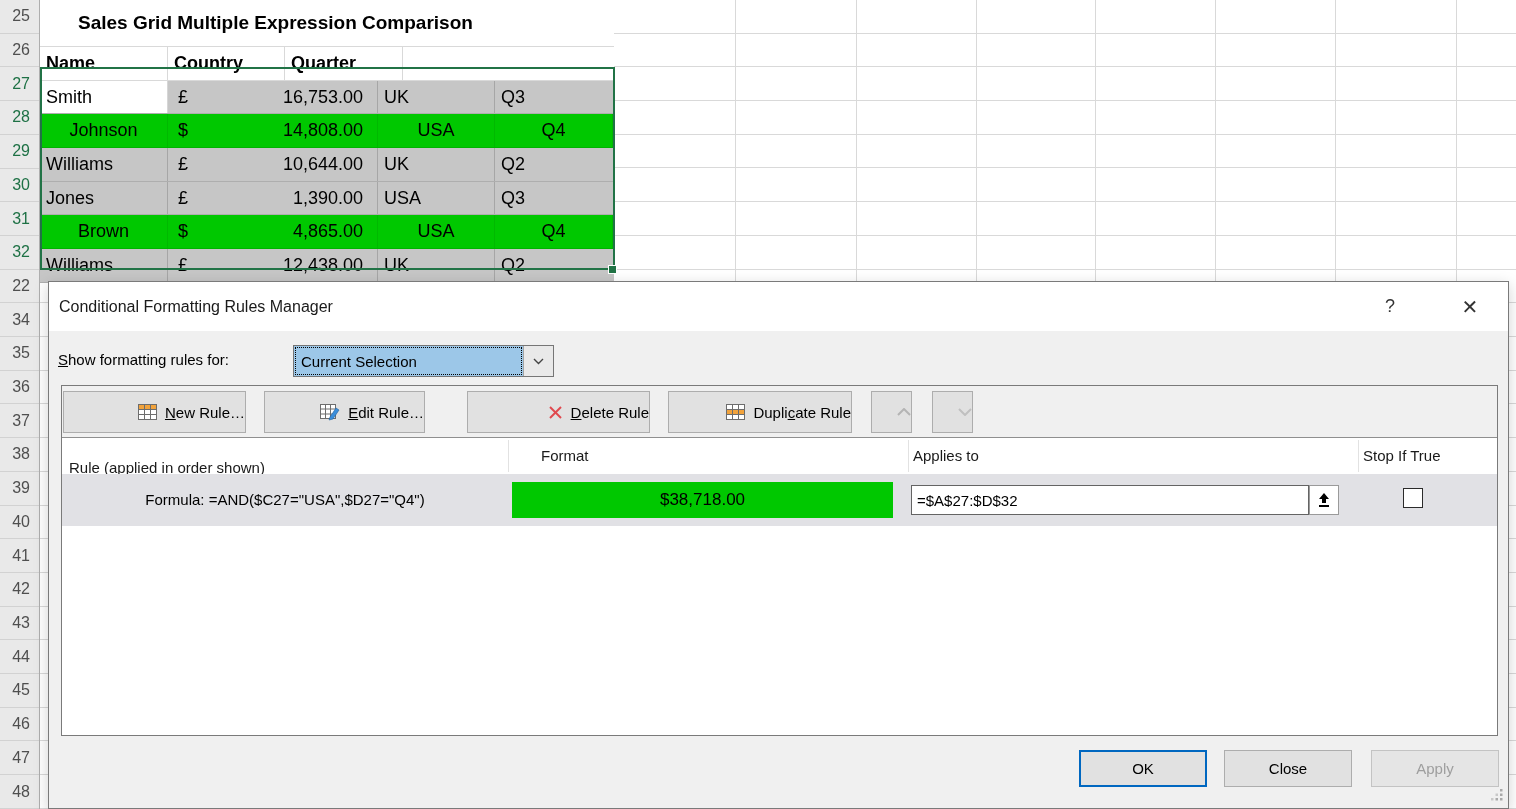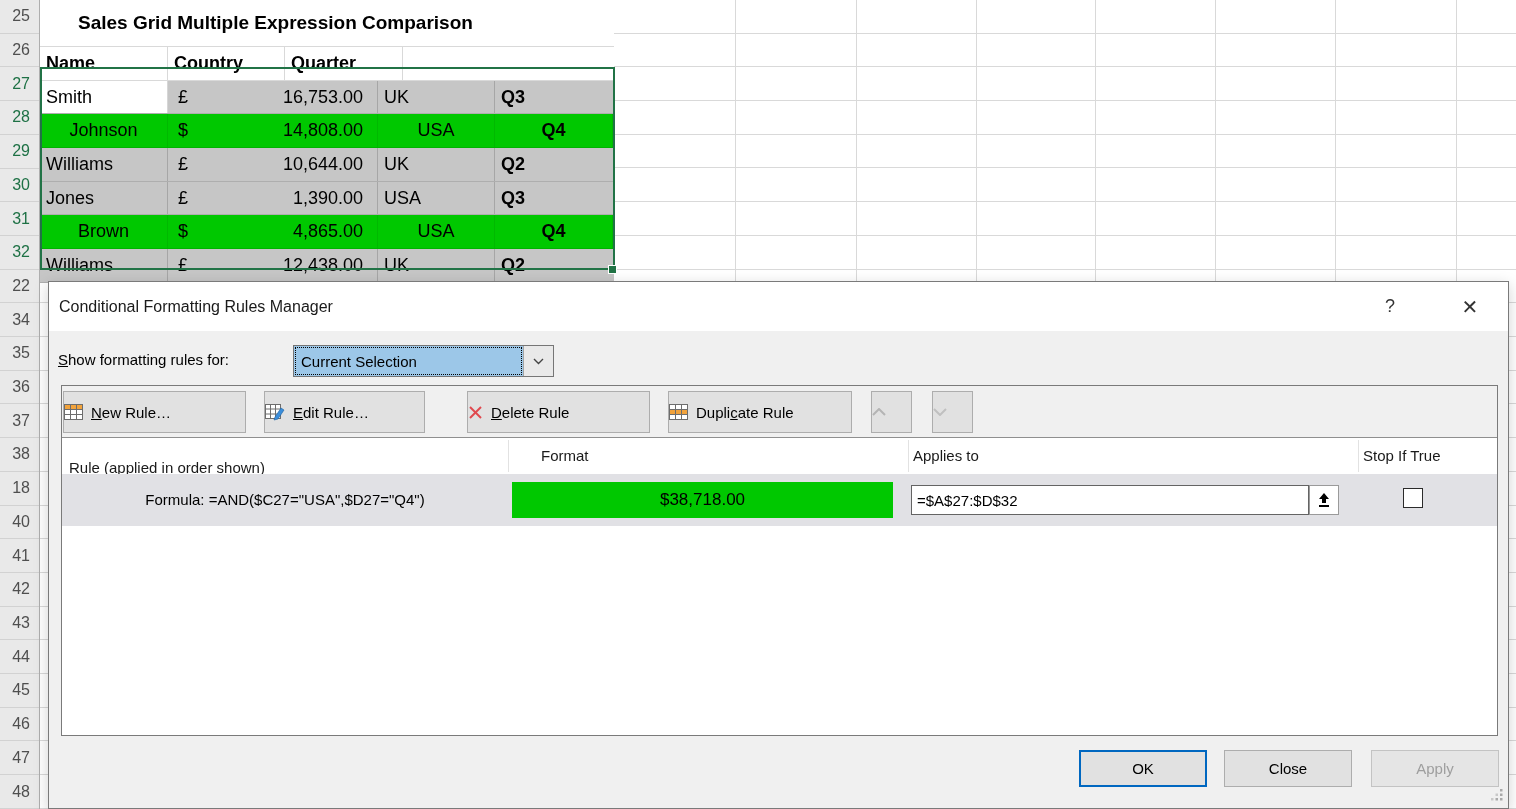--- a/index.html
+++ b/index.html
@@ -24,21 +24,21 @@
     height:33.708px; display:flex; align-items:center; justify-content:flex-end;
     padding-right:9px; font-size:16px; color:#4f4f4f; border-bottom:1px solid #d2d2d2;
   }
   .rowhdr.sel { color:#1e7145; }
 
   .table-block { position:absolute; left:40px; top:0; width:574px; z-index:2; }
   .srow { display:flex; height:33.7px; }
   .cell { display:flex; align-items:center; padding-left:6px; font-size:18px;
           border-right:1px solid rgba(0,0,0,0.16); }
   .c-name { width:128px; } .c-sales { width:210px; }
-  .c-country { width:117px; } .c-quarter { width:118px; border-right:none;font-weight:bold; }
+  .c-country { width:117px; } .c-quarter { width:118px; border-right:none; }
 
   .row-title { height:47px; background:#fff; display:flex; align-items:center;
                border-bottom:1px solid #d9d9d9;padding-left:32px; }
   .row-title .t { font-size:19px; font-weight:bold; padding-left:6px; white-space:nowrap; }
   .row-cols { background:#fff; border-bottom:1px solid #d9d9d9; }
   .row-cols .cell { font-weight:bold; border-right:1px solid #d9d9d9; }
 
   .row-gray  { background:#c6c6c6; border-bottom:1px solid rgba(0,0,0,0.12); }
   .row-green { background:#00c800; border-bottom:1px solid rgba(0,0,0,0.10); }
   .row-green .cell { border-right:1px solid rgba(0,0,0,0.07); }
@@ -77,21 +77,21 @@
            background:#fff; border:1px solid #767676; display:flex; }
   .combo-text { width:229px; height:100%; background:#9cc7e8; outline:1px dotted #000;
                 outline-offset:-2px; display:flex; align-items:center; padding-left:7px; }
   .combo-arrow { flex:1; background:#e9e9e9; border-left:1px solid #a5a5a5;
                  display:flex; align-items:center; justify-content:center; }
 
   .rules-area { position:absolute; left:12px; top:103px; width:1437px; height:351px;
                 background:#ffffff; border:1px solid #7a7a7a; }
   .rules-toolbar { position:relative; height:52px; background:#f0f0f0; border-bottom:1px solid #8f8f8f; }
   .tb-btn { position:absolute; top:5px; height:42px; background:#e1e1e1; border:1px solid #adadad;
-            display:flex; align-items:center; justify-content:flex-start; gap:8px; font-size:15px; }
+            display:flex; align-items:center; justify-content:flex-end; gap:8px; font-size:15px; }
   .tb-new  { left:1px;   width:183px; }
   .tb-edit { left:202px; width:161px; }
   .tb-del  { left:405px; width:183px; }
   .tb-dup  { left:606px; width:184px; }
   .tb-up   { left:809px; width:41px; }
   .tb-down { left:870px; width:41px; }
 
   .list-header { position:relative; height:36px; background:#fff; }
   .lh { position:absolute; top:0; line-height:36px; color:#1a1a1a; }
   .lh-rule { left:7px;margin-top:12px; } .lh-format { left:479px; } .lh-applies { left:851px; } .lh-stop { left:1301px; }
@@ -146,21 +146,21 @@
     <div class="rowhdr sel">29</div>
     <div class="rowhdr sel">30</div>
     <div class="rowhdr sel">31</div>
     <div class="rowhdr sel">32</div>
     <div class="rowhdr">22</div>
     <div class="rowhdr">34</div>
     <div class="rowhdr">35</div>
     <div class="rowhdr">36</div>
     <div class="rowhdr">37</div>
     <div class="rowhdr">38</div>
-    <div class="rowhdr">18</div>
+    <div class="rowhdr">39</div>
     <div class="rowhdr">40</div>
     <div class="rowhdr">41</div>
     <div class="rowhdr">42</div>
     <div class="rowhdr">43</div>
     <div class="rowhdr">44</div>
     <div class="rowhdr">45</div>
     <div class="rowhdr">46</div>
     <div class="rowhdr">47</div>
     <div class="rowhdr">48</div>
   </div>

